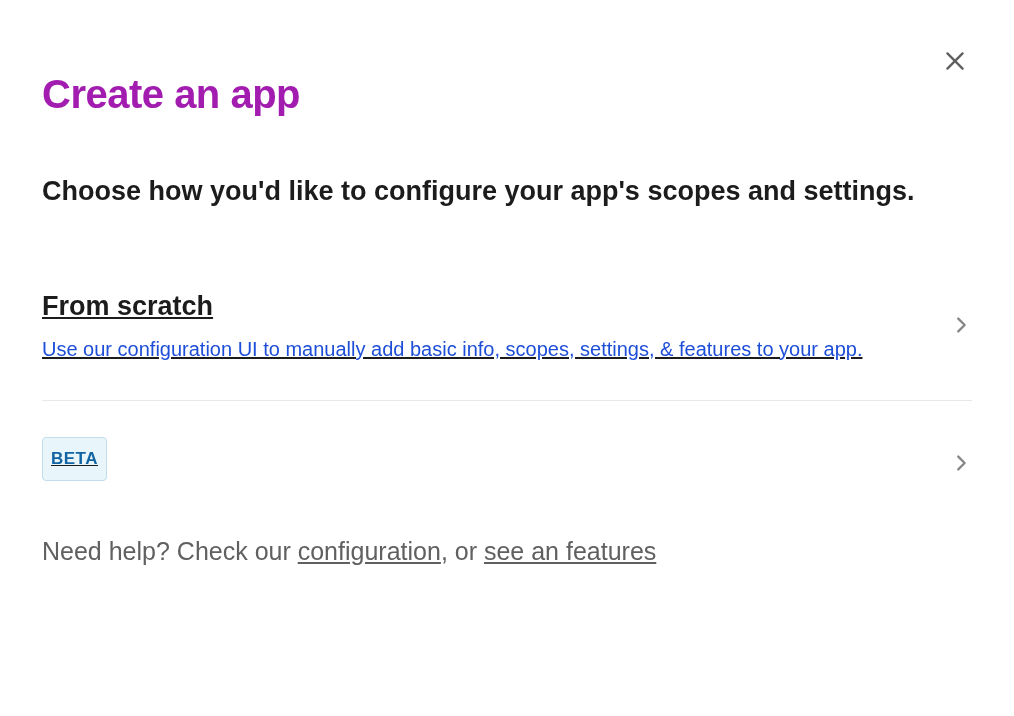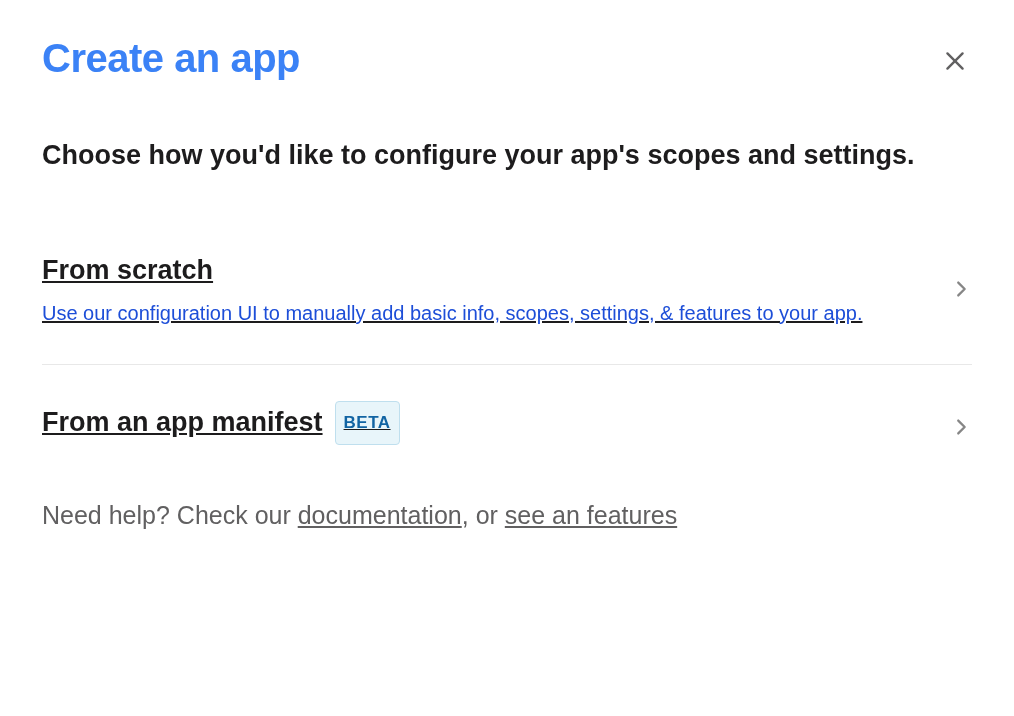--- a/index.html
+++ b/index.html
@@ -18,21 +18,22 @@
     .header {
       display: flex;
       justify-content: space-between;
       align-items: flex-start;
       margin-bottom: 56px;
     }
     .title {
       font-size: 40px;
       font-weight: 900;
       letter-spacing: -0.5px;
-      color: #3b82f6;
+      color: #a21caf;
+      margin-top: 36px;
     }
     .close-btn {
       background: none;
       border: none;
       cursor: pointer;
       padding: 4px;
       color: #616061;
       display: flex;
       align-items: center;
       justify-content: center;
@@ -142,26 +143,25 @@
       <polyline points="9 5 16 12 9 19"></polyline>
     </svg>
   </span>
 </div>
 
 <hr class="divider">
 
 <div class="option">
   <div class="option-content">
     <div class="option-title-row">
-      <span class="option-title">From an app manifest</span>
       <span class="badge">BETA</span>
     </div>
   </div>
   <span class="chevron">
     <svg viewBox="0 0 24 24" fill="none" stroke="currentColor" stroke-width="2.5" stroke-linecap="round" stroke-linejoin="round">
       <polyline points="9 5 16 12 9 19"></polyline>
     </svg>
   </span>
 </div>
 
 <p class="help-text">
-  <span>Need help? Check our </span><a class="help-link">documentation</a><span>, or </span><a class="help-link">see an features</a>
+  <span>Need help? Check our </span><a class="help-link">configuration</a><span>, or </span><a class="help-link">see an features</a>
 </p>
 
 </body></html>

